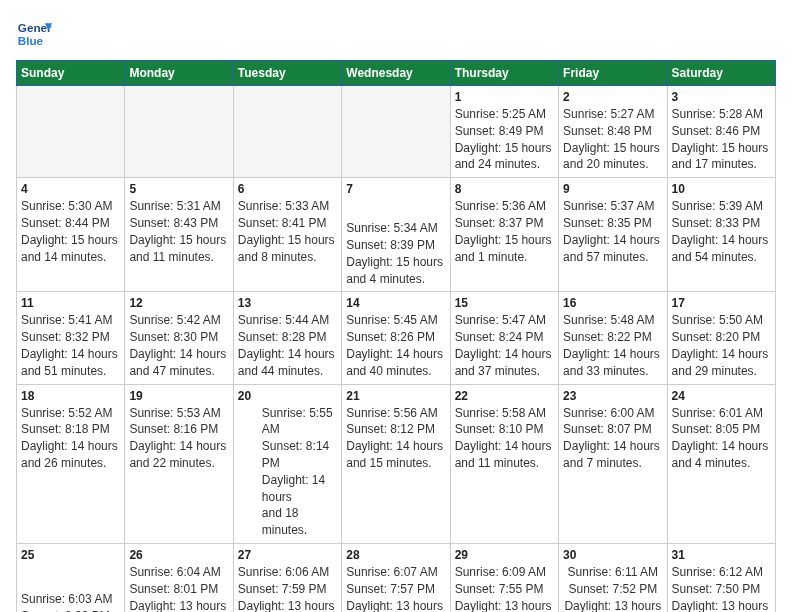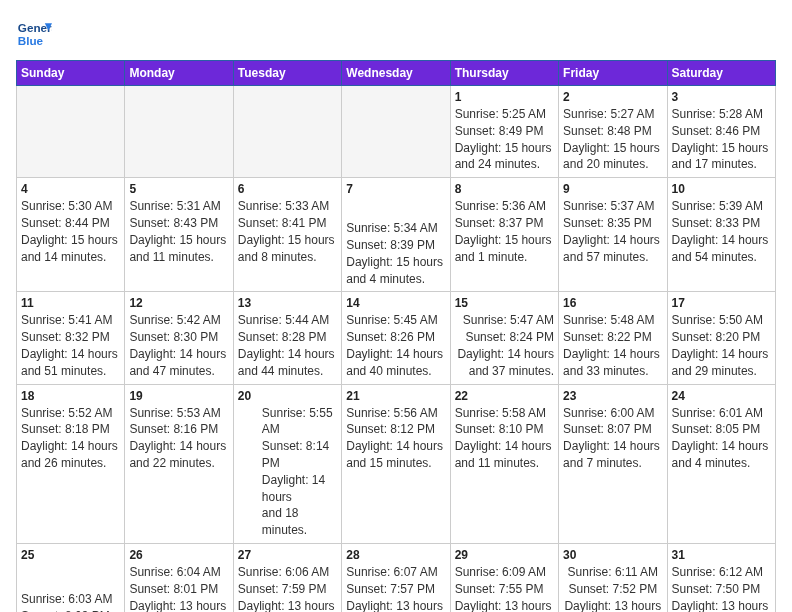--- a/index.html
+++ b/index.html
@@ -35,21 +35,21 @@
     .subtitle {
       font-size: 16px;
       color: #444;
     }
     .calendar {
       width: 100%;
       border-collapse: collapse;
       font-size: 11px;
     }
     .calendar th {
-      background: #6d28d9;
+      background: #15803d;
       color: #fff;
       padding: 5px 4px;
       text-align: left;
       font-size: 12px;
       font-weight: bold;
       border: 1px solid #2a5fa5;
     }
     .calendar td {
       border: 1px solid #ccc;
       vertical-align: top;
@@ -208,21 +208,21 @@
         </td>
         <td>
           <div class="day-number">14</div>
           <div class="day-info" style="white-space: pre-line;">Sunrise: 5:45 AM
 Sunset: 8:26 PM
 Daylight: 14 hours
 and 40 minutes.</div>
         </td>
         <td>
           <div class="day-number">15</div>
-          <div class="day-info" style="white-space: pre-line; text-align: right;">Sunrise: 5:47 AM
+          <div class="day-info" style="white-space: pre-line;">Sunrise: 5:47 AM
 Sunset: 8:24 PM
 Daylight: 14 hours
 and 37 minutes.</div>
         </td>
         <td>
           <div class="day-number">16</div>
           <div class="day-info" style="white-space: pre-line;">Sunrise: 5:48 AM
 Sunset: 8:22 PM
 Daylight: 14 hours
 and 33 minutes.</div>

